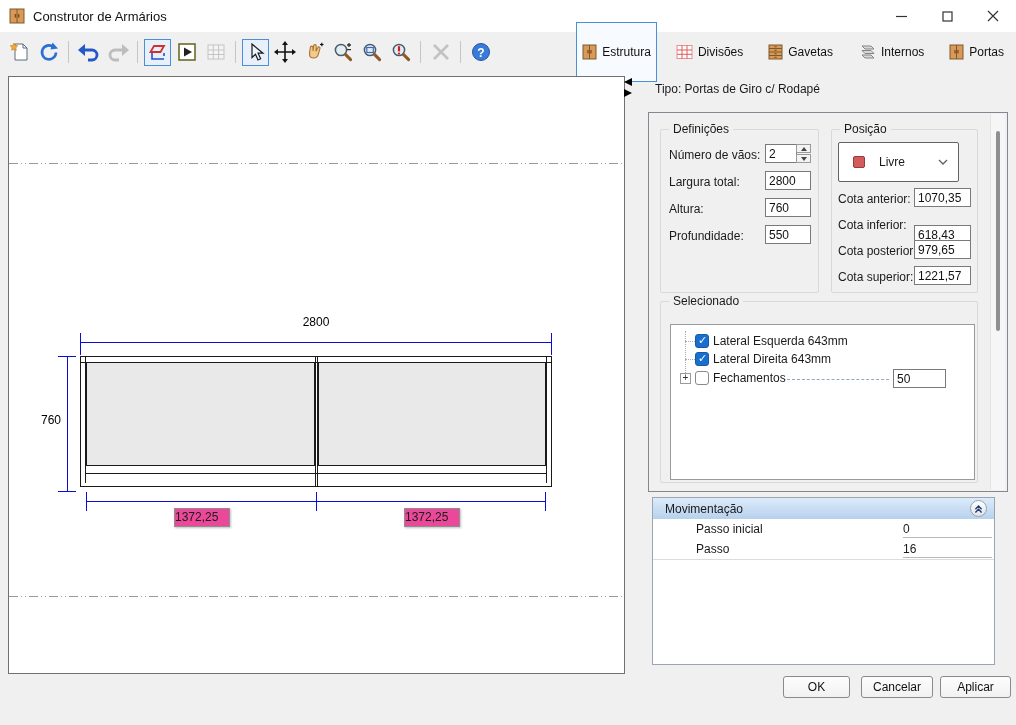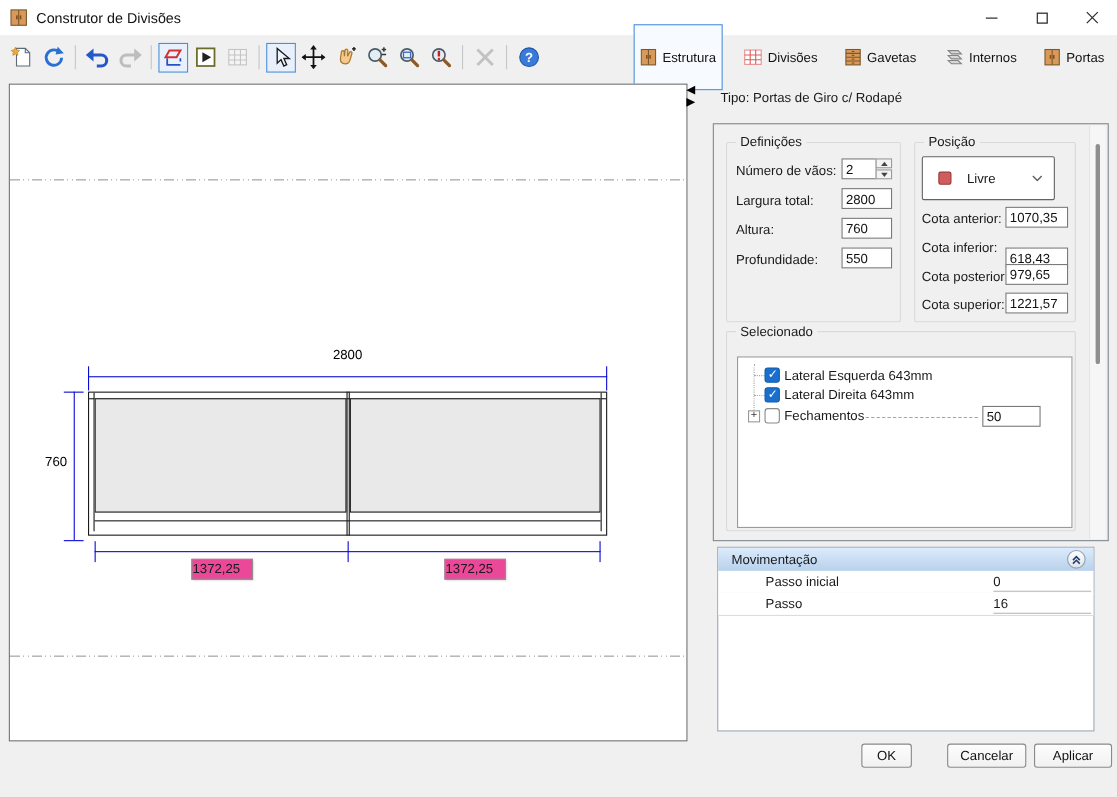--- a/index.html
+++ b/index.html
@@ -93,21 +93,21 @@
 
 <div id="app">
 
   <div id="titlebar">
     <svg width="16" height="16" viewBox="0 0 16 16" style="margin-left:9px">
       <rect x="1" y="1" width="14" height="14" fill="#d9995a" stroke="#7a5a28"></rect>
       <line x1="8" y1="1" x2="8" y2="15" stroke="#7a5a28"></line>
       <rect x="5.6" y="6" width="1.5" height="3.6" fill="#8a4a1a"></rect>
       <rect x="8.9" y="6" width="1.5" height="3.6" fill="#8a4a1a"></rect>
     </svg>
-    <span id="title-text">Construtor de Divisões</span>
+    <span id="title-text">Construtor de Armários</span>
     <div class="win-controls">
       <button class="win-btn">
         <svg width="11" height="11" viewBox="0 0 11 11">
             <line x1="0" y1="5.5" x2="11" y2="5.5" stroke="#333" stroke-width="1.2"></line>
           </svg>
       </button>
       <button class="win-btn">
         <svg width="11" height="11" viewBox="0 0 11 11">
             <rect x="1" y="1" width="9" height="9" fill="none" stroke="#333" stroke-width="1.2"></rect>
           </svg>
@@ -389,18 +389,18 @@
     <div class="mov-row" style="top:21px">
       <span class="mov-lbl">Passo inicial</span>
       <span class="mov-val">0</span>
     </div>
     <div class="mov-row" style="top:41px">
       <span class="mov-lbl">Passo</span>
       <span class="mov-val">16</span>
     </div>
   </div>
 
-  <button class="btn" style="left:783px;top:676px;width:46px">OK</button>
+  <button class="btn" style="left:783px;top:676px;width:67px">OK</button>
   <button class="btn" style="left:861px;top:676px;width:72px">Cancelar</button>
   <button class="btn" style="left:940px;top:676px;width:71px">Aplicar</button>
 
 
 </div>
 
 </body></html>

